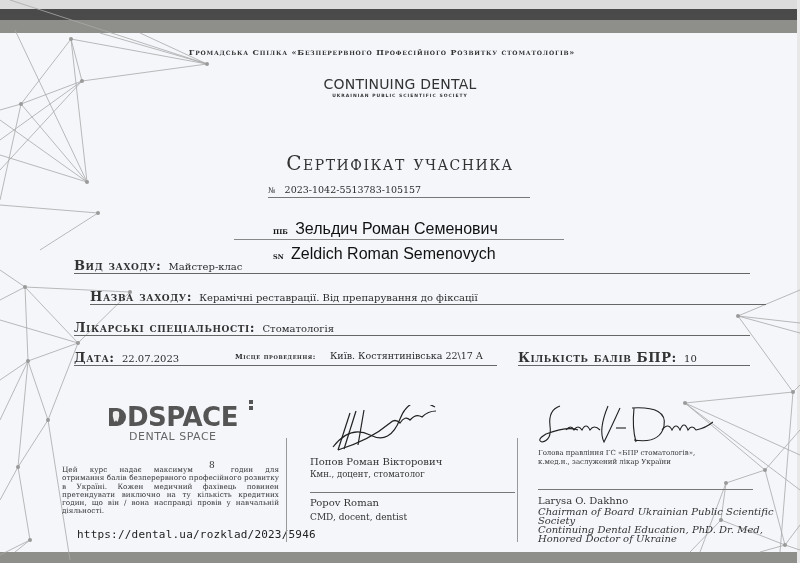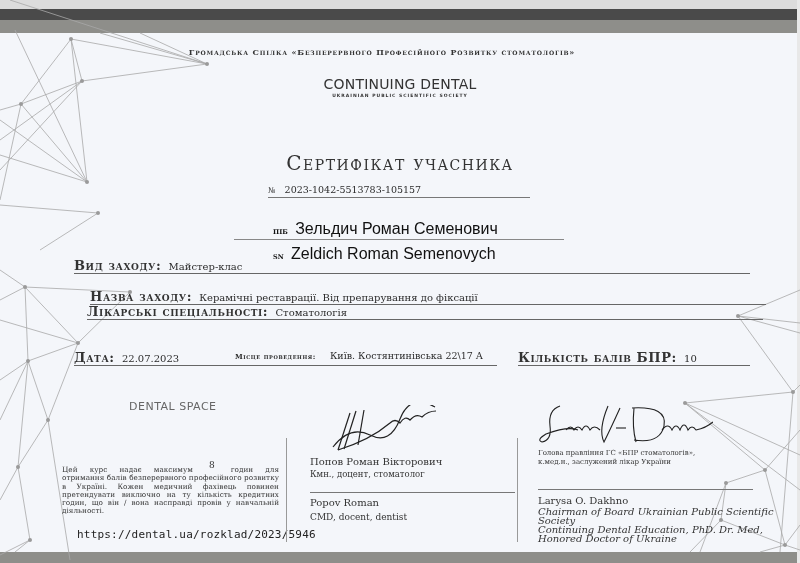--- a/index.html
+++ b/index.html
@@ -35,21 +35,21 @@
 
     .name-row { position: absolute; left: 234px; font-family: "Liberation Sans", sans-serif; color: #111; }
     .name-ua { top: 220px; width: 330px; border-bottom: 1px solid #888; height: 20px; font-size: 16px; line-height: 18px; }
     .name-en { top: 241px; font-size: 16px; line-height: 26px; }
     .name-row .tag { font-family: "DejaVu Serif", serif; font-size: 6.5px; font-variant: small-caps; margin-right: 3px; font-weight: bold; padding-left: 39px; }
 
     .field { position: absolute; height: 16px; border-bottom: 1px solid #666; font-size: 10px; white-space: nowrap; }
     .field .lbl { font-size: 13px; font-variant: small-caps; font-weight: bold; letter-spacing: 0.6px; margin-right: 4px; color: #333; }
     .f-type { left: 74px; top: 258px; width: 676px; }
     .f-name { left: 74px; top: 289px; width: 676px; margin-left: 16px; }
-    .f-spec { left: 74px; top: 304px; width: 676px; margin-left: 13px; }
+    .f-spec { left: 74px; top: 320px; width: 676px; }
     .f-date { left: 74px; top: 350px; width: 170px; }
     .f-place-wrap { position: absolute; left: 235px; top: 350px; width: 262px; height: 16px; border-bottom: 1px solid #666; font-size: 9.5px; white-space: nowrap; }
     .f-points { left: 518px; top: 350px; width: 232px; }
 
     .dspace { position: absolute; left: 107px; top: 400px; font-family: "DejaVu Sans", sans-serif; color: #555; }
     .dspace-logo { font-size: 26px; font-weight: bold; letter-spacing: -0.5px; line-height: 26px; }
     .dspace-sub { font-size: 11px; letter-spacing: 0.5px; margin-left: 22px; color: #666; }
 
     .note { position: absolute; left: 62px; top: 465px; width: 217px; font-size: 7.3px; line-height: 8.3px; text-align: justify; color: #333; }
     .note .hours { position: relative; top: -4px; font-size: 9px; margin: 0 16px; }
@@ -215,20 +215,30 @@
 <div class="f-place-wrap">
   <span class="lbl" style="font-size:7px;font-variant:small-caps;font-weight:bold;letter-spacing:0.6px;margin-right:11px;">Місце проведення:</span>
   <span>Київ. Костянтинівська 22\17 А</span>
 </div>
 <div class="field f-points">
   <span class="lbl">Кількість балів БПР:</span>
   <span>10</span>
 </div>
 
 <div class="dspace">
+  <div class="dspace-logo">
+    <svg width="20" height="22" viewBox="0 0 20 22" style="vertical-align:-2px">
+      <path d="M2 2 h8 a9 9 0 0 1 0 18 h-8 z" fill="#555"></path>
+      <path d="M6 6 q3 -2 6 0 q1 4 -1 9 q-1 2 -2 -1 q-1 3 -2 1 q-2 -5 -1 -9z" fill="#eee"></path>
+    </svg><span>DSPACE</span>
+    <svg width="10" height="26" viewBox="0 0 10 26" style="vertical-align:0px;margin-left:-2px">
+      <rect x="4" y="0" width="4" height="4" fill="#555"></rect>
+      <rect x="4" y="6" width="4" height="4" fill="#555"></rect>
+    </svg>
+  </div>
   <div class="dspace-sub">DENTAL SPACE</div>
 </div>
 
 <div class="note">
   <span>Цей курс надає максимум</span><span class="hours">8</span><span>годин для отримання балів безперервного професійного розвитку в Україні. Кожен медичний фахівець повинен претендувати виключно на ту кількість кредитних годин, що він / вона насправді провів у навчальній діяльності.</span>
 </div>
 <div class="link-label">Гіперпосилання на картку заходу:</div>
 <div class="link">https://dental.ua/rozklad/2023/5946</div>
 
 <div class="vdivider"></div>

